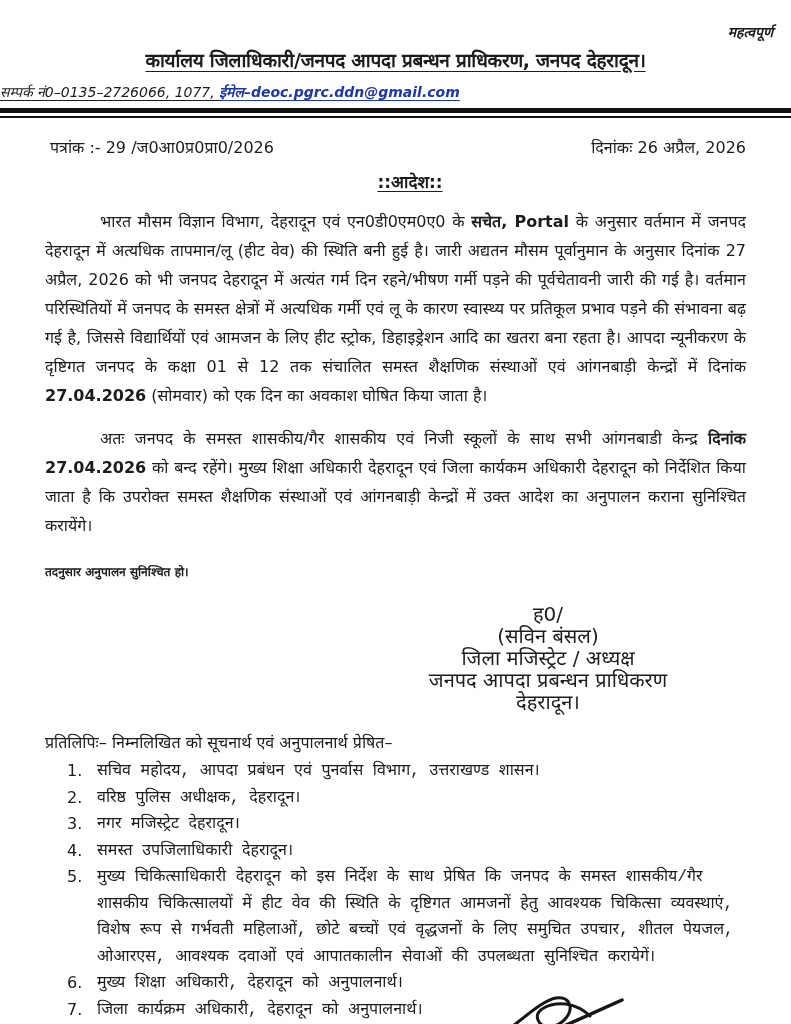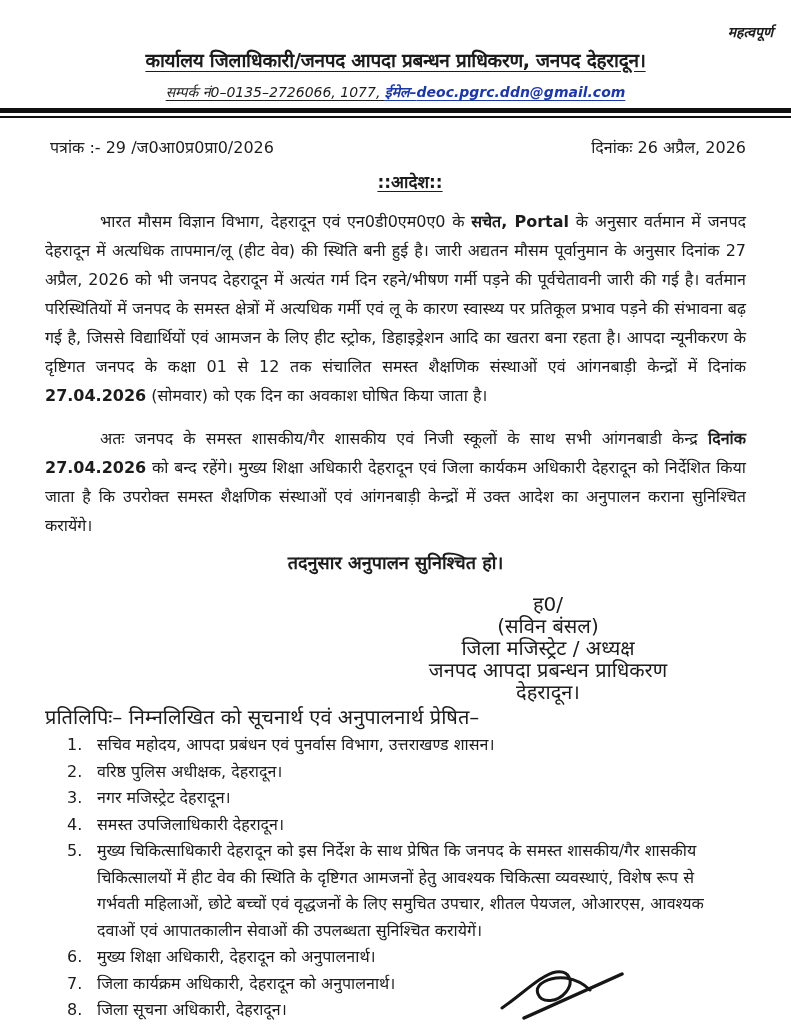--- a/index.html
+++ b/index.html
@@ -14,49 +14,49 @@
     text-align:right;padding-right:18px;font-size:14px;font-style:italic;
     font-weight:bold;
   }
   .important span{margin-left:16px;}
   .title{
     text-align:center;font-size:19px;font-weight:bold;margin-top:6px;
     letter-spacing:-0.3px;white-space:nowrap;
   }
   .title span{text-decoration:underline;text-underline-offset:4px;}
   .contact{
-    text-align:center;font-size:14px;font-style:italic;margin-top:9px;
+    font-size:14px;font-style:italic;margin-top:9px;
   }
   .contact .u{text-decoration:underline;text-underline-offset:3px;}
   .contact .email-label{font-weight:bold;}
   .rule-thick{height:5px;background:#111;margin-top:7px;}
   .rule-thin{height:2px;background:#111;margin-top:3px;}
   .ref-row{
     display:flex;justify-content:space-between;align-items:baseline;
     font-size:16px;margin-top:18px;padding:0 45px 0 50px;
   }
   .order-heading{
     text-align:center;font-size:17px;font-weight:bold;margin-top:12px;padding-left:29px;
   }
   .order-heading span{text-decoration:underline;text-underline-offset:3px;}
   .para{
     font-size:16px;line-height:29px;text-align:justify;margin:14px 0 0 0;
     text-indent:55px;
   }
   .para b{font-weight:bold;}
-  .closing-line{font-size:18px;font-weight:bold;margin-top:8px;line-height:29px;text-align:center;}
+  .closing-line{font-size:12px;font-weight:bold;margin-top:18px;line-height:29px;}
   .sig1{
     width:300px;margin:16px 48px 0 auto;text-align:center;
     font-size:20px;line-height:22px;
   }
-  .copies-head{font-size:20px;margin-top:2px;line-height:24px;}
+  .copies-head{font-size:16px;margin-top:18px;line-height:24px;}
   .copies-list{margin-top:3px;}
   .copy-row{display:flex;font-size:16px;line-height:26.5px;}
   .copy-num{width:30px;flex:0 0 30px;text-align:left;margin-left:22px;}
-  .copy-text{flex:1;padding-right:6px;text-align:left;}
+  .copy-text{flex:1;padding-right:6px;text-align:left;font-family:Liberation Mono, monospace;}
   .sig2{
     width:330px;margin:-88px 12px 0 auto;text-align:center;
     font-size:16px;line-height:22px;position:relative;
   }
   .sig2 .scribble{display:block;margin:0 auto 4px auto;}
 </style>
 </head>
 <body>
 
 <div class="page">

